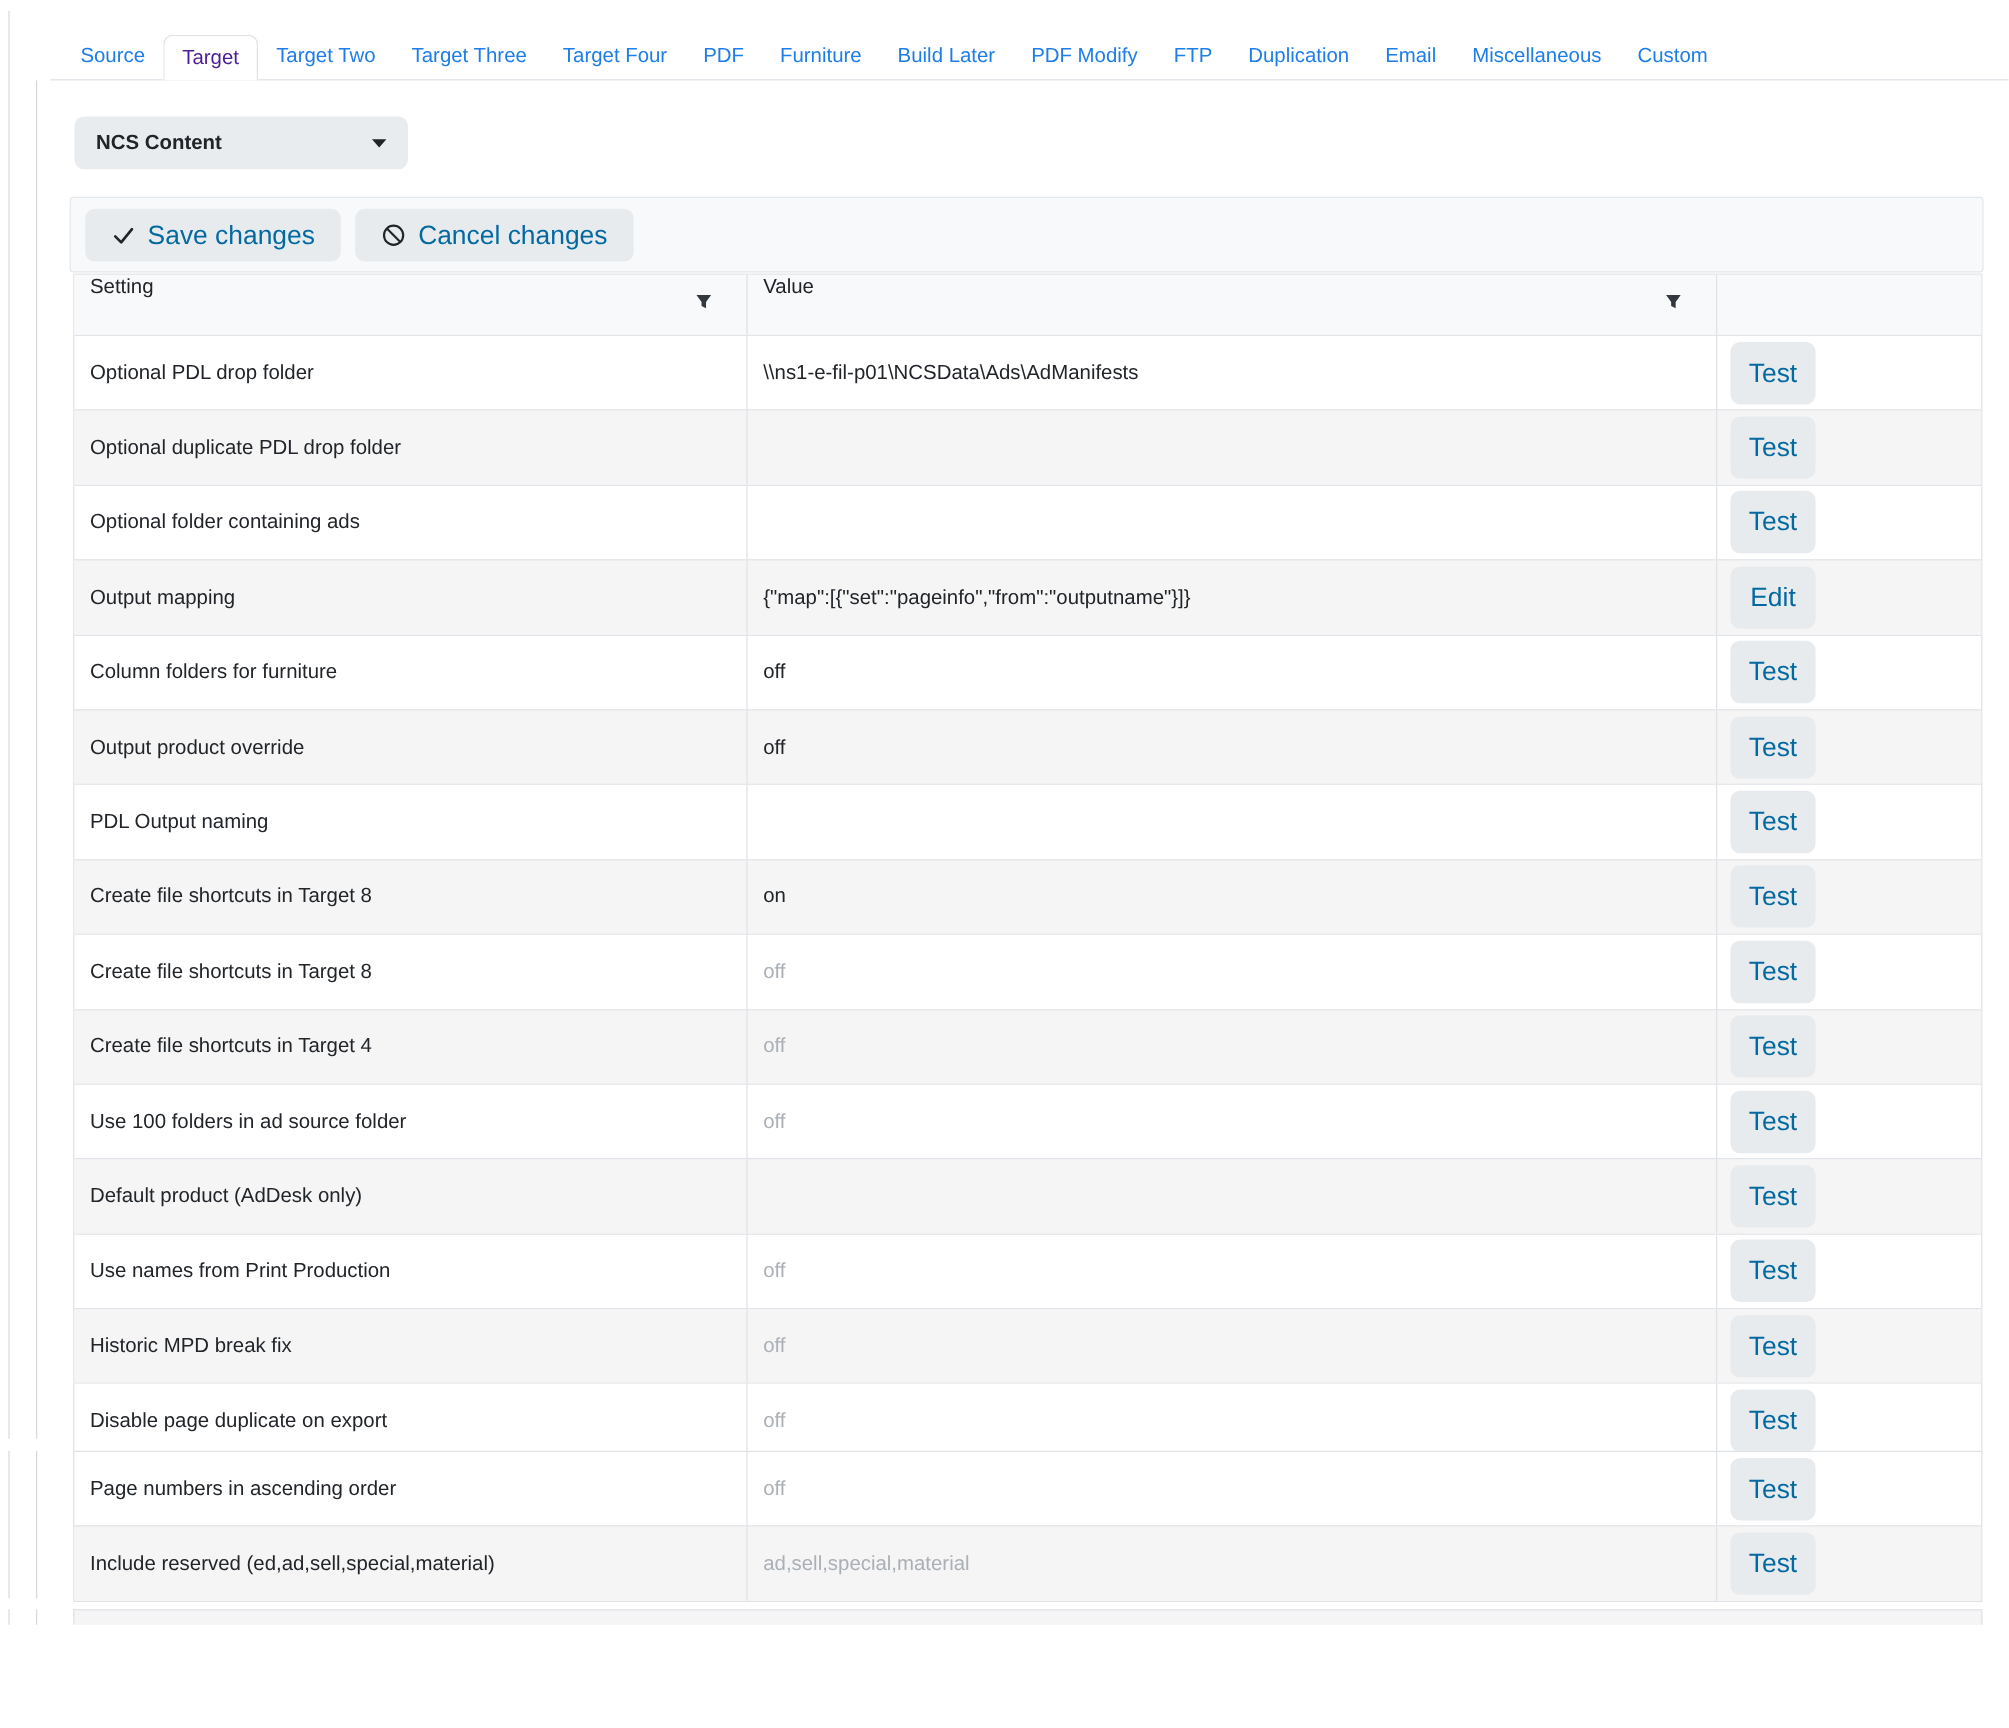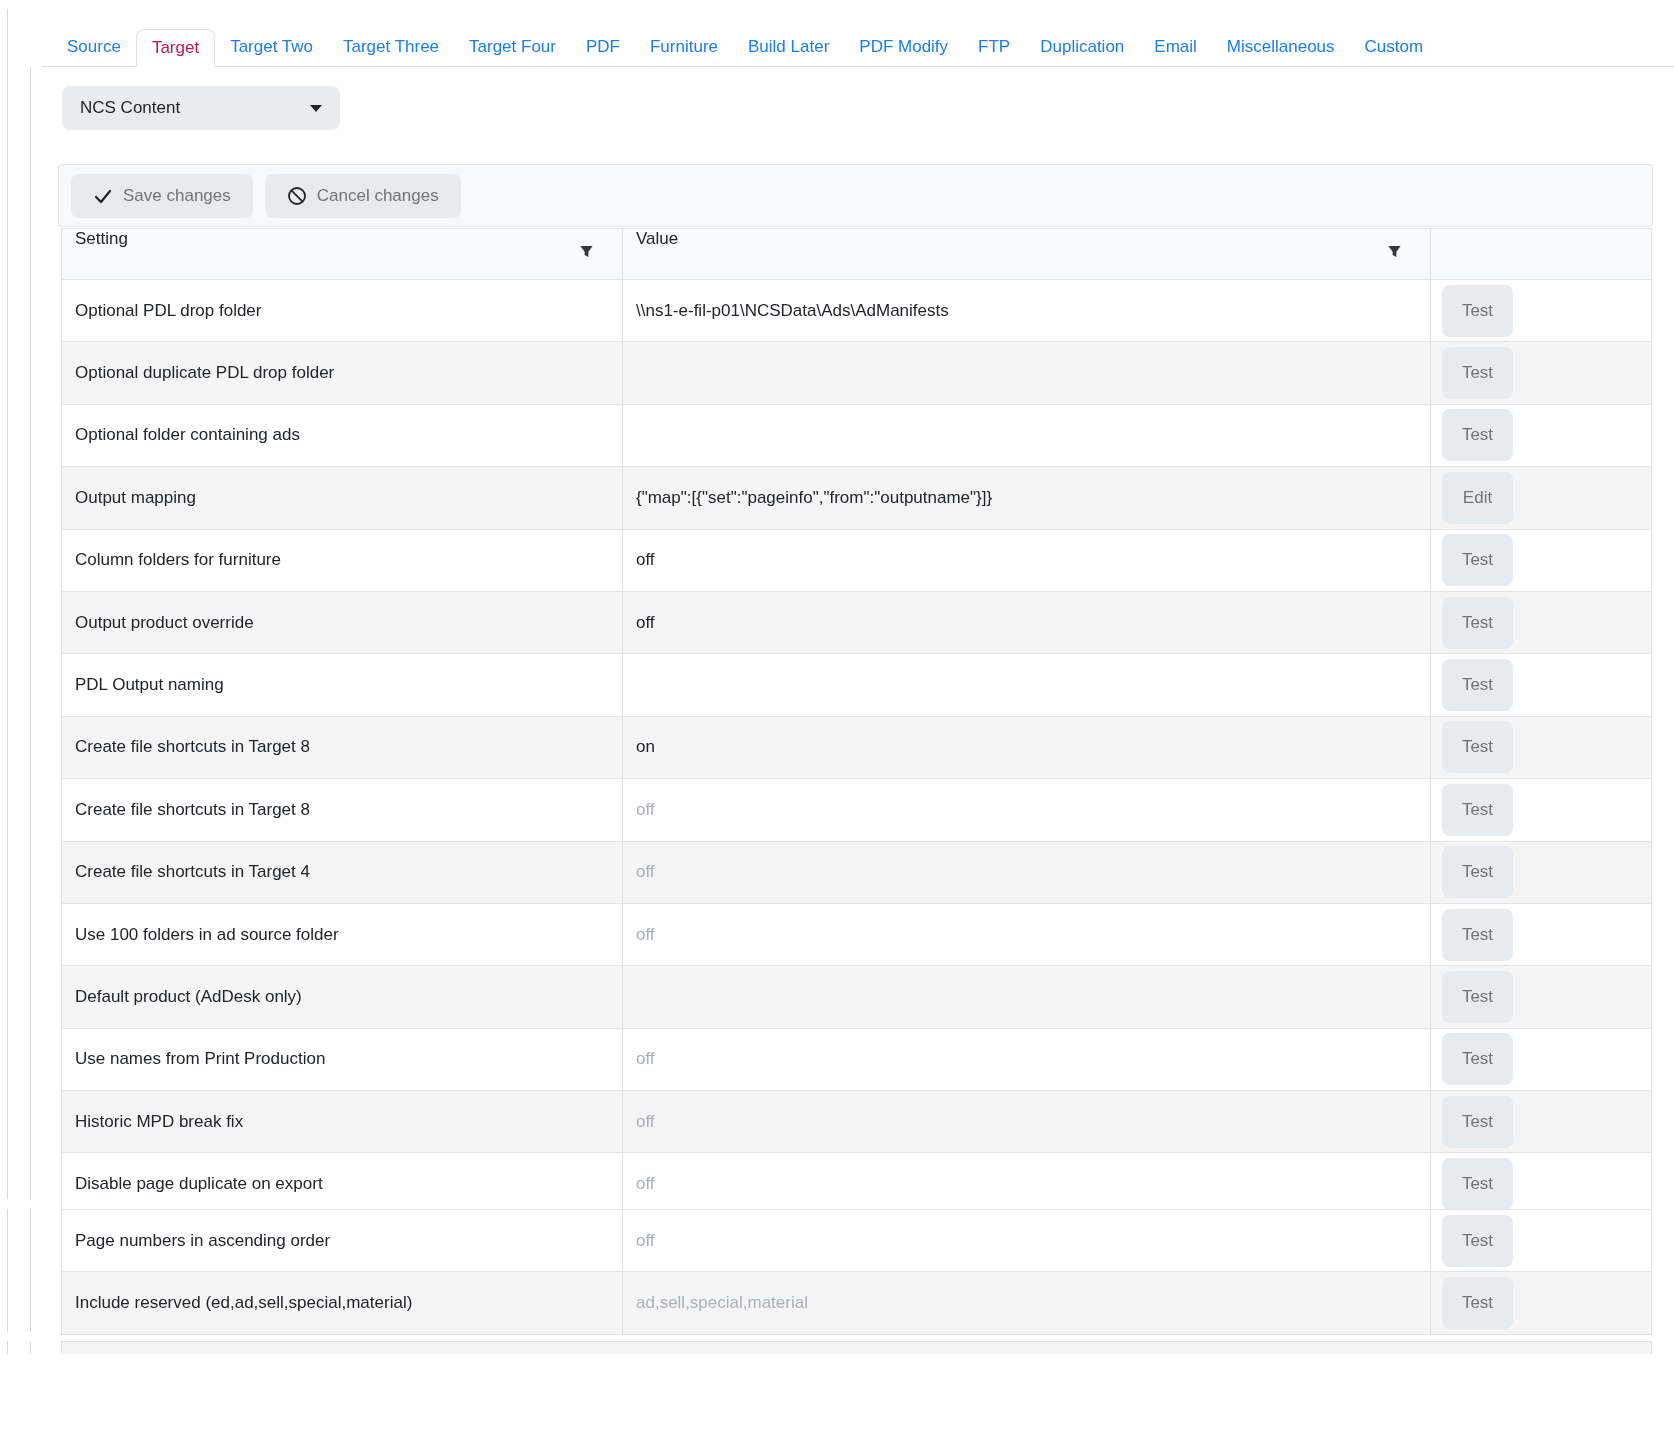--- a/index.html
+++ b/index.html
@@ -7,35 +7,35 @@
   .screen{position:relative;width:1674px;height:1440px;background:#fff;overflow:hidden;}
 
   
   .vline{position:absolute;width:1px;background:#d6d9dc;}
 
   
   .tabs{position:absolute;left:42px;right:0;top:28px;height:39px;box-sizing:border-box;
         display:flex;align-items:flex-end;border-bottom:1px solid #dee2e6;padding-left:10px;
         font-size:17px;white-space:nowrap;}
   .tab{padding:7px 15px 9px 15px;color:#1d7de9;cursor:pointer;}
-  .tab.active{background:#fff;color:#be185d;border:1px solid #dee2e6;border-bottom:1px solid #fff;
+  .tab.active{background:#fff;color:#4c1d95;border:1px solid #dee2e6;border-bottom:1px solid #fff;
         border-radius:8px 8px 0 0;margin-bottom:-1px;padding:8px 15px;}
 
   
-  .preset{position:absolute;left:62px;top:86px;width:278px;height:44px;background:#e9ecef;
+  .preset{position:absolute;left:62px;top:97px;width:278px;height:44px;background:#e9ecef;
         border-radius:8px;display:flex;align-items:center;padding:0 18px;box-sizing:border-box;
-        font-size:17px;cursor:pointer;}
+        font-size:17px;cursor:pointer;font-weight:bold;}
   .caret{margin-left:auto;width:0;height:0;border-left:6px solid transparent;
         border-right:6px solid transparent;border-top:7px solid #212529;}
 
   
   .toolbar{position:absolute;left:58px;top:164px;width:1595px;height:63px;background:#f8f9fa;
         border:1px solid #e4e7ea;border-radius:3px;box-sizing:border-box;display:flex;
         align-items:center;gap:12px;padding-left:12px;}
-  .btn{font-family:inherit;font-size:17px;color:#737373;background:#e8ebee;border:none;
+  .btn{font-family:inherit;font-size:22px;color:#0369a1;background:#e8ebee;border:none;
         border-radius:8px;cursor:pointer;}
   .toolbar .btn{height:44px;padding:0 22px;display:inline-flex;align-items:center;gap:10px;}
   .btn-icon{display:inline-flex;align-items:center;}
 
   
   .table{position:absolute;left:61px;width:1591px;border:1px solid #dee2e6;box-sizing:border-box;
         background:#fff;font-size:17px;}
   #main-table{top:228px;}
   #bottom-table{top:1209px;}
   .thead{display:grid;grid-template-columns:561px 808px 1fr;height:50px;background:#f8f9fa;}

